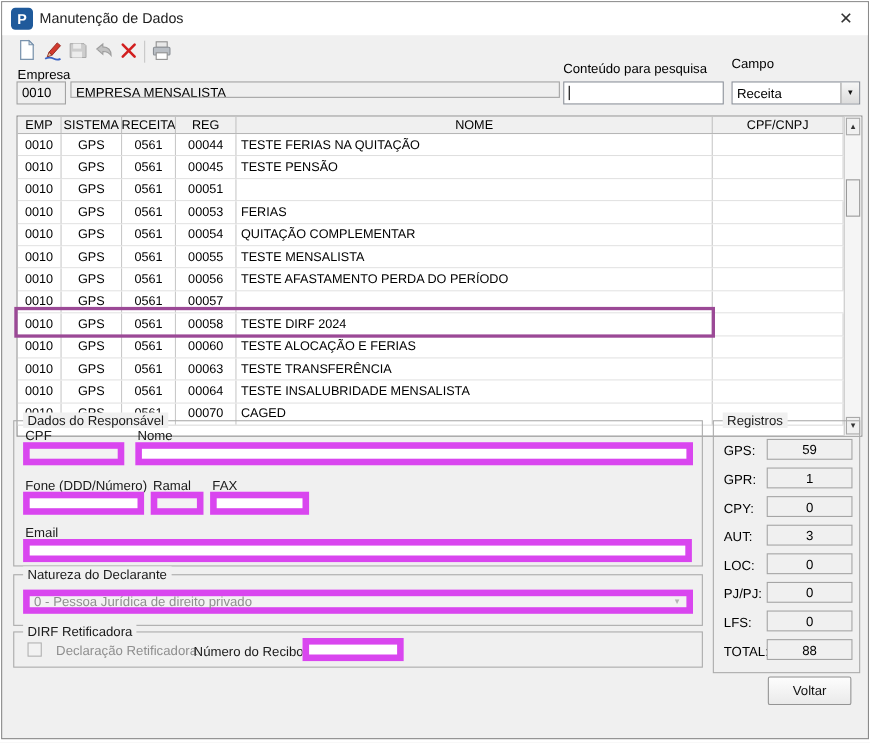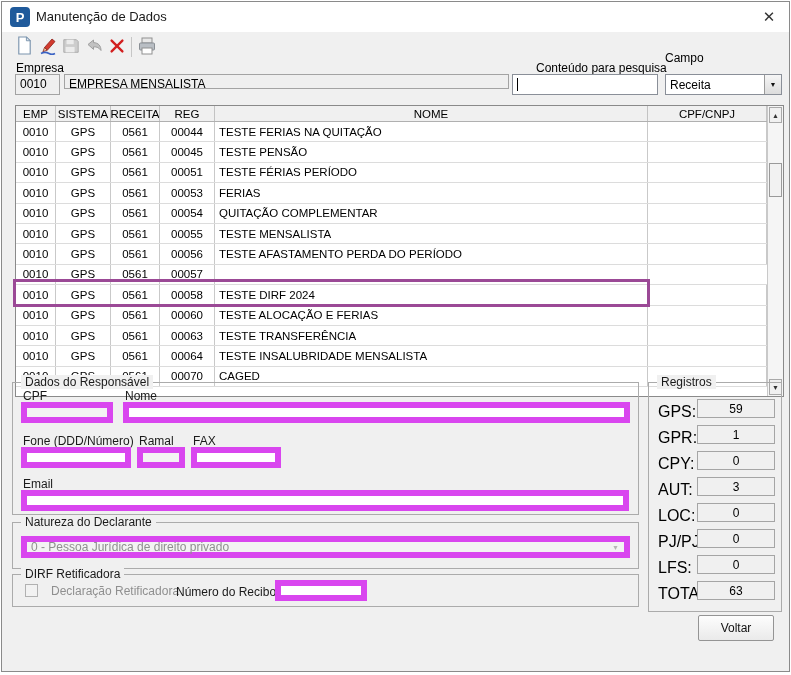--- a/index.html
+++ b/index.html
@@ -50,21 +50,21 @@
   .group{position:absolute;border:1px solid #ababab;}
   .group .legend{position:absolute;top:-8px;left:8px;background:#f0f0f0;padding:0 4px;font-size:12px;color:#1a1a1a;}
   .ctl-label{position:absolute;font-size:12px;color:#1a1a1a;white-space:nowrap;}
   .ginput{position:absolute;border:6px solid #d946ef;background:#fff;}
   .ginput.greyed{background:#f3f3f3;}
   .checkbox{position:absolute;width:13px;height:13px;border:1px solid #b1b1b1;background:#f2f2f2;}
   .disabled-text{color:#8f8f8f;}
   
   .reg-row{position:relative;height:26px;}
   .reg-rows{position:absolute;left:0;top:12px;width:100%;}
-  .reg-label{position:absolute;left:9px;top:8px;font-size:16px;}
+  .reg-label{position:absolute;left:9px;top:8px;font-size:12px;}
   .reg-box{position:absolute;right:6px;top:4px;width:78px;height:19px;border:1px solid #a5a5a5;background:#f0f0f0;
     display:flex;align-items:center;justify-content:center;font-size:12px;}
   .btn{position:absolute;background:linear-gradient(#fdfdfd,#eaeaea);border:1px solid #949494;border-radius:2px;
     display:flex;align-items:center;justify-content:center;font-size:12px;color:#111;cursor:pointer;}
 </style>
 </head>
 <body>
 
 <div class="window">
 
@@ -124,21 +124,21 @@
             <rect x="5" y="12" width="10" height="6" fill="#fff" stroke="#909090"></rect>
           </svg>
       </span>
     </div>
   </div>
 
   <div class="lbl" style="left:14px;top:59px;">Empresa</div>
   <div class="field disabled" style="left:13px;top:72px;width:45px;height:21px;">0010</div>
   <div class="field disabled" style="left:62px;top:72px;width:445px;height:15px;">EMPRESA MENSALISTA</div>
 
-  <div class="lbl" style="left:510px;top:59px;margin-left:24px;">Conteúdo para pesquisa</div>
+  <div class="lbl" style="left:510px;top:53px;">Conteúdo para pesquisa</div>
   <div class="field" style="left:510px;top:72px;width:146px;height:21px;"><span class="caret"></span><span></span></div>
   <div class="lbl" style="left:663px;top:49px;">Campo</div>
   <div class="field combo" style="left:663px;top:72px;width:117px;height:21px;">
     <span class="val">Receita</span>
     <span class="arrow-btn">▼</span>
   </div>
 
   <div class="table-wrap">
     <div class="grid">
       <div class="thead" id="table-head">
@@ -164,21 +164,20 @@
             <div class="tcell c2">0561</div>
             <div class="tcell c3">00045</div>
             <div class="tcell c4">TESTE PENSÃO</div>
             <div class="tcell c5"></div>
           </div>
           <div class="trow">
             <div class="tcell c0">0010</div>
             <div class="tcell c1">GPS</div>
             <div class="tcell c2">0561</div>
             <div class="tcell c3">00051</div>
-            <div class="tcell c4">TESTE FÉRIAS PERÍODO</div>
             <div class="tcell c5"></div>
           </div>
           <div class="trow">
             <div class="tcell c0">0010</div>
             <div class="tcell c1">GPS</div>
             <div class="tcell c2">0561</div>
             <div class="tcell c3">00053</div>
             <div class="tcell c4">FERIAS</div>
             <div class="tcell c5"></div>
           </div>
@@ -321,20 +320,20 @@
         <div class="reg-row">
           <div class="reg-label">PJ/PJ:</div>
           <div class="reg-box">0</div>
         </div>
         <div class="reg-row">
           <div class="reg-label">LFS:</div>
           <div class="reg-box">0</div>
         </div>
         <div class="reg-row">
           <div class="reg-label">TOTAL:</div>
-          <div class="reg-box">63</div>
+          <div class="reg-box">88</div>
         </div>
       </div>
   </div>
 
   <div class="btn" style="left:696px;top:613px;width:76px;height:26px;">Voltar</div>
 
 </div>
 
 </body></html>

